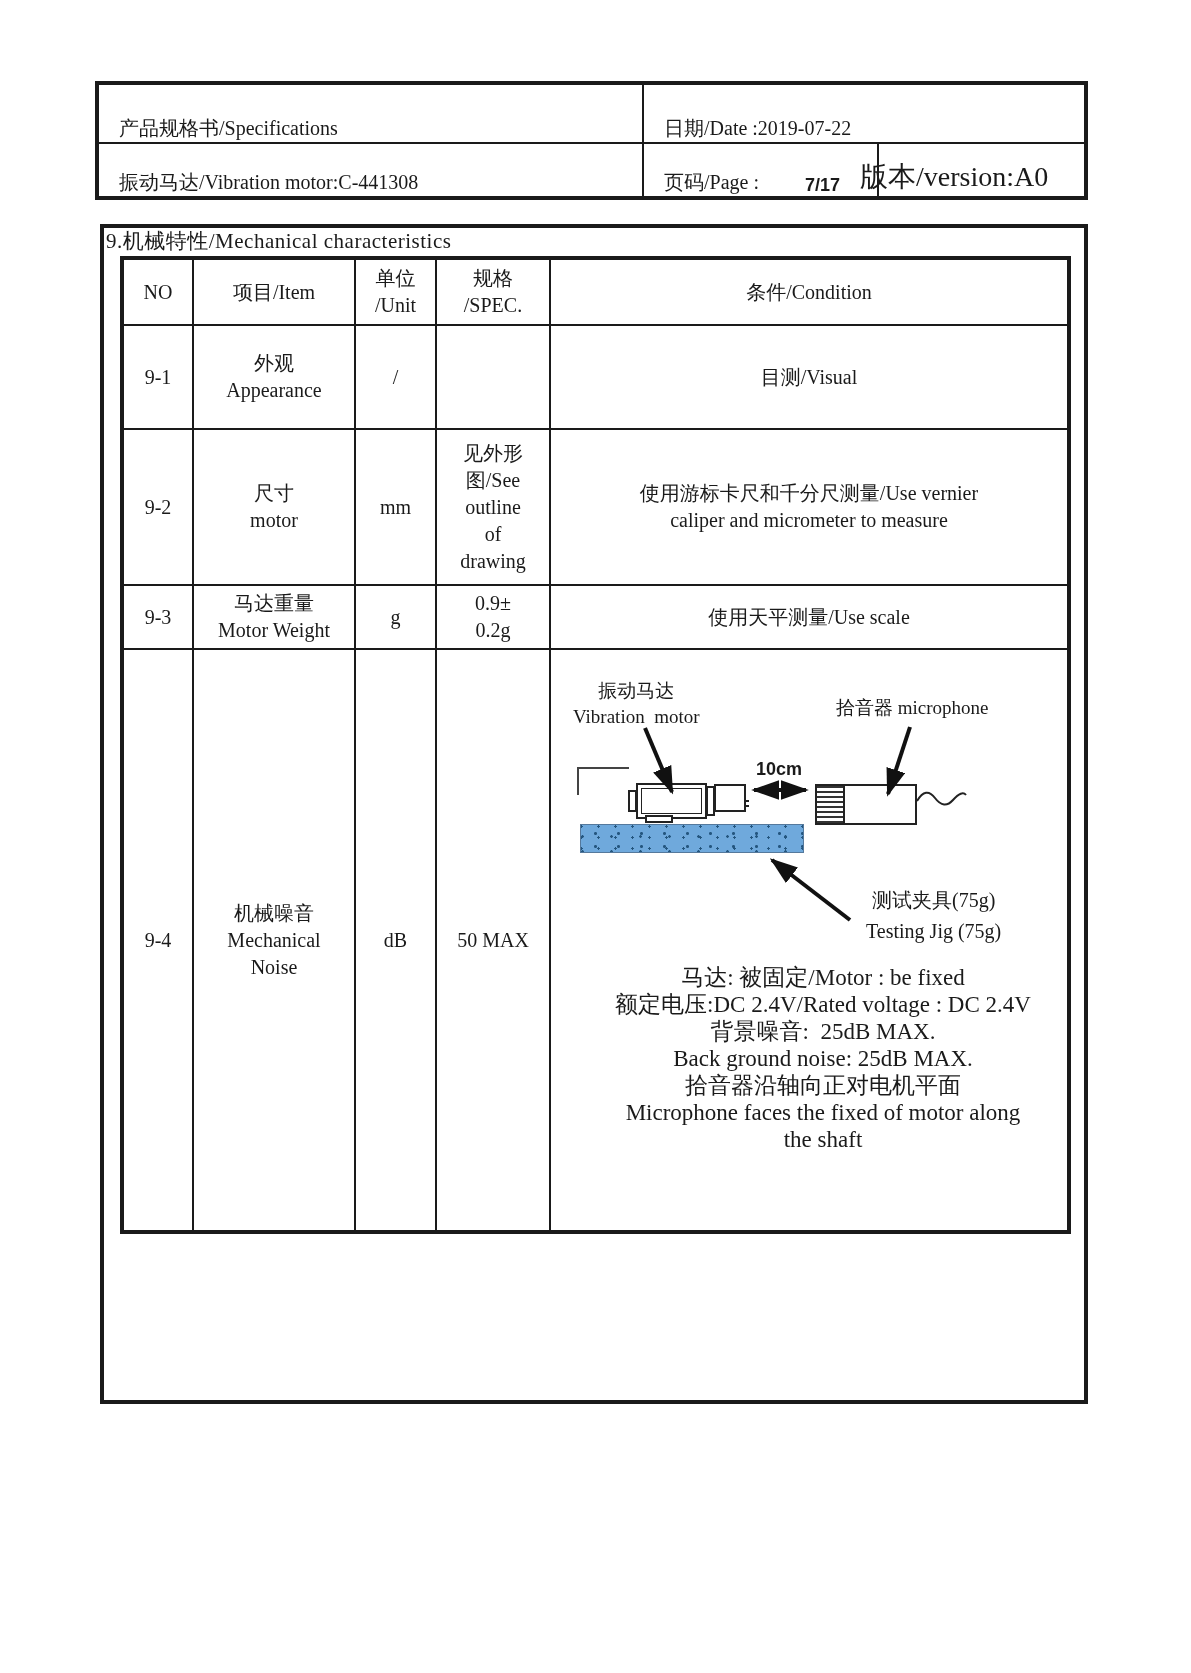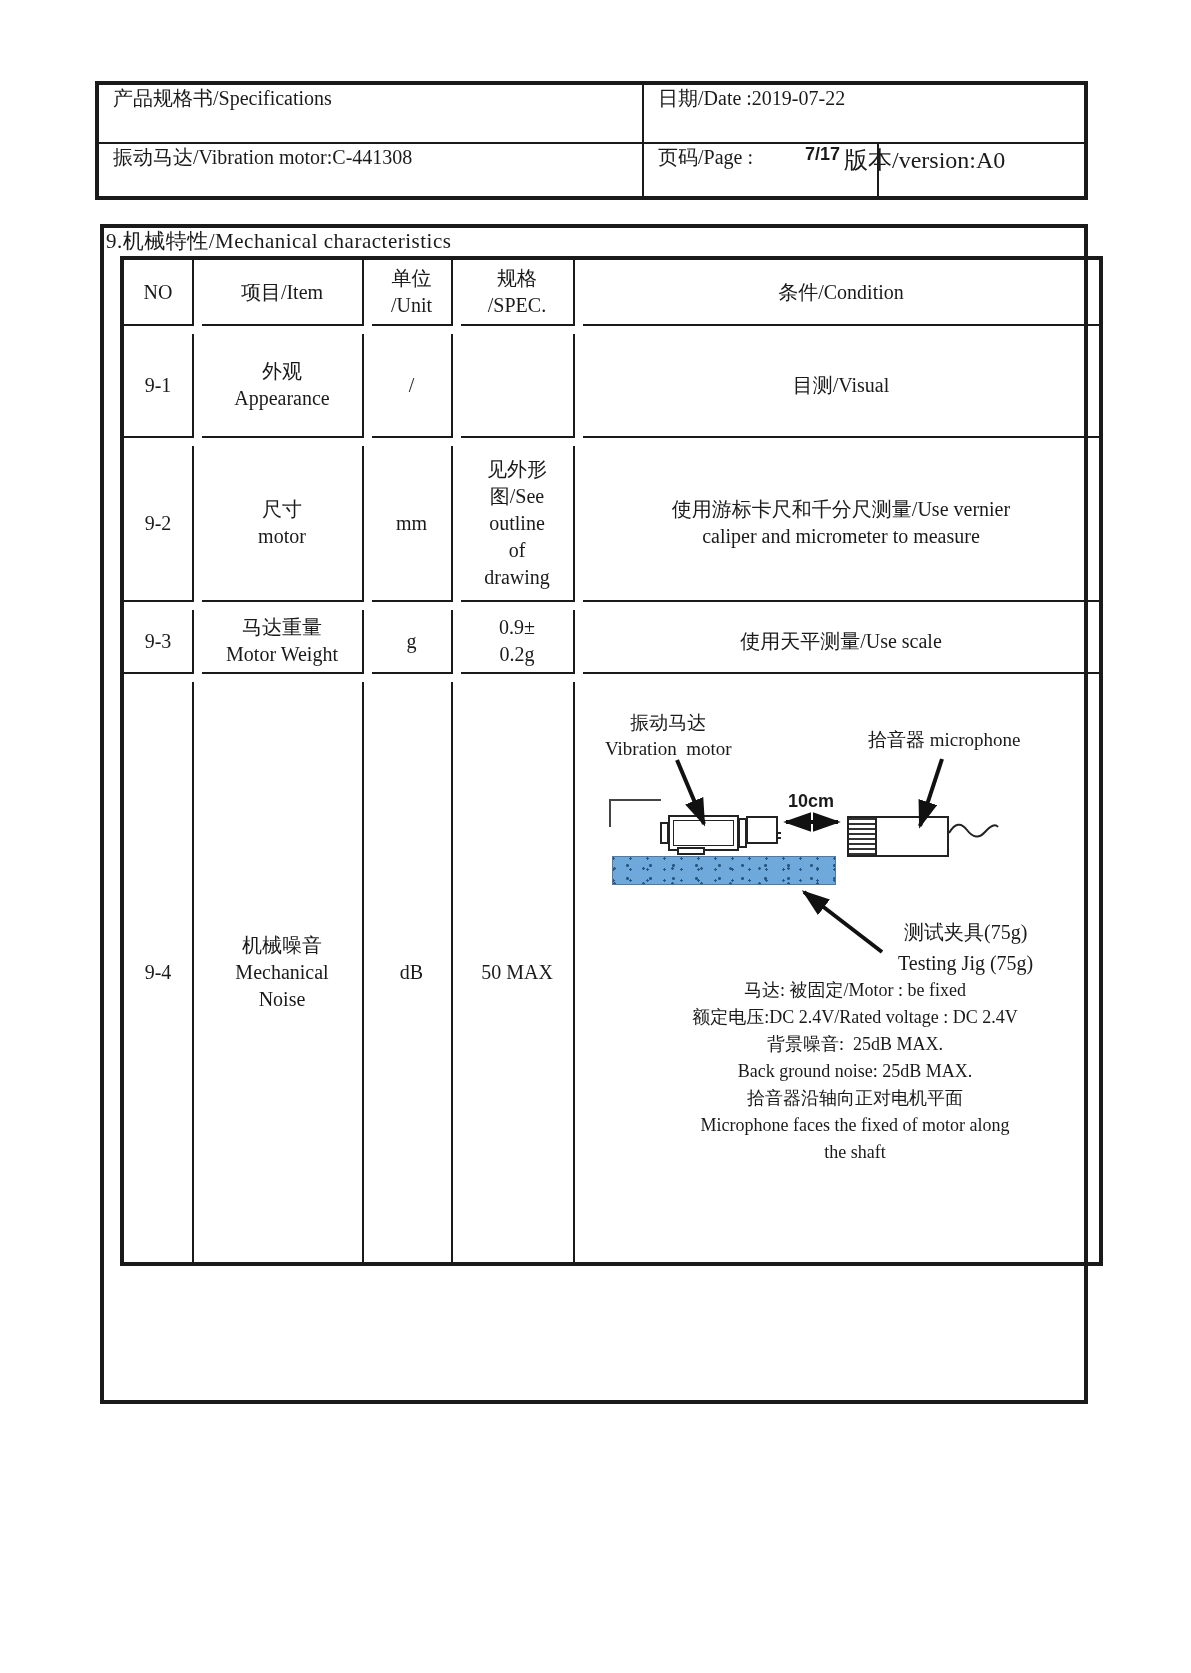--- a/index.html
+++ b/index.html
@@ -11,43 +11,42 @@
   .ln{white-space:pre;}
   .sansb{font-family:"Liberation Sans","DejaVu Sans",sans-serif;font-weight:bold;}
 
   
   #hdr{
     position:absolute;left:95px;top:81px;width:985px;
     border:4px solid #1a1a1a;display:grid;
     grid-template-columns:545px 440px;grid-template-rows:59px 52px;
   }
   #hdr .hcell{
-    box-sizing:border-box;display:flex;align-items:flex-start;
-    padding-left:14px;font-size:20px;position:relative;
+    box-sizing:border-box;display:flex;align-items:flex-end;
+    padding-left:20px;font-size:20px;position:relative;
   }
   #hdr .bR{border-right:2px solid #1a1a1a;}
   #hdr .bB{border-bottom:2px solid #1a1a1a;}
   #hdr .vline{position:absolute;left:778px;top:57px;width:2px;height:54px;background:#1a1a1a;}
   #hdr .pgval{position:absolute;left:161px;font-size:18px;}
-  #hdr .ver{position:absolute;left:200px;font-size:24px;}
+  #hdr .ver{position:absolute;left:216px;font-size:28px;}
 
   
   #sec{
     position:absolute;left:100px;top:224px;width:980px;height:1172px;
     border:4px solid #1a1a1a;
   }
   #sec-title{position:absolute;left:106px;top:227px;font-size:21px;font-weight:normal;letter-spacing:.5px;}
 
   
   #tbl{
     position:absolute;left:120px;top:256px;
     border:4px solid #1a1a1a;display:grid;
     grid-template-columns:70px 162px 81px 114px 516px;
     grid-template-rows:66px 104px 156px 64px 580px;
-    gap:8px;
   }
   #tbl .c{
     box-sizing:border-box;border-right:2px solid #1a1a1a;border-bottom:2px solid #1a1a1a;
     display:flex;flex-direction:column;justify-content:center;align-items:center;
     text-align:center;font-size:20px;line-height:27px;overflow:hidden;
   }
   #tbl .lc{border-right:none;}
   #tbl .lr{border-bottom:none;}
   #tbl .diagcell{display:block;position:relative;}
 
@@ -66,21 +65,21 @@
   #m-cap{left:155px;top:136px;width:9px;height:30px;}
   #m-shaft{left:163px;top:150px;width:35px;height:7px;background:transparent;
     border:none;border-top:2px solid #222;border-bottom:2px solid #222;}
   #m-weight{left:163px;top:134px;width:32px;height:28px;}
   #jig{position:absolute;left:29px;top:174px;width:224px;height:29px;
     border:1px solid #55799c;box-sizing:border-box;}
   #mic{left:264px;top:134px;width:102px;height:41px;}
   #mic .grille{position:absolute;left:0;top:0;bottom:0;width:26px;border-right:2px solid #222;
     background:repeating-linear-gradient(180deg,#333 0 2px,transparent 2px 5px);}
   #lbl-jig{left:315px;top:235px;font-size:20px;line-height:31px;}
-  #notes{position:absolute;left:31px;top:295px;width:482px;font-size:18px;line-height:27px;}
+  #notes{position:absolute;left:31px;top:314px;width:482px;font-size:23px;line-height:27px;}
   #arrows{position:absolute;left:0;top:0;pointer-events:none;}
 </style>
 </head>
 <body>
 
 <div id="hdr">
   <div class="hcell bR bB">
     <span>产品规格书/Specifications</span>
   </div>
   <div class="hcell bB">

